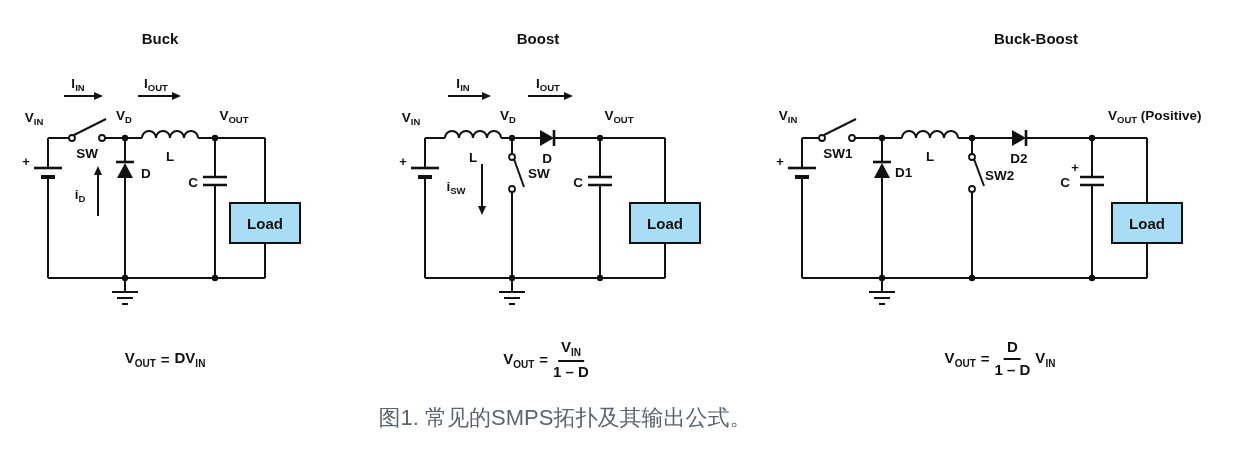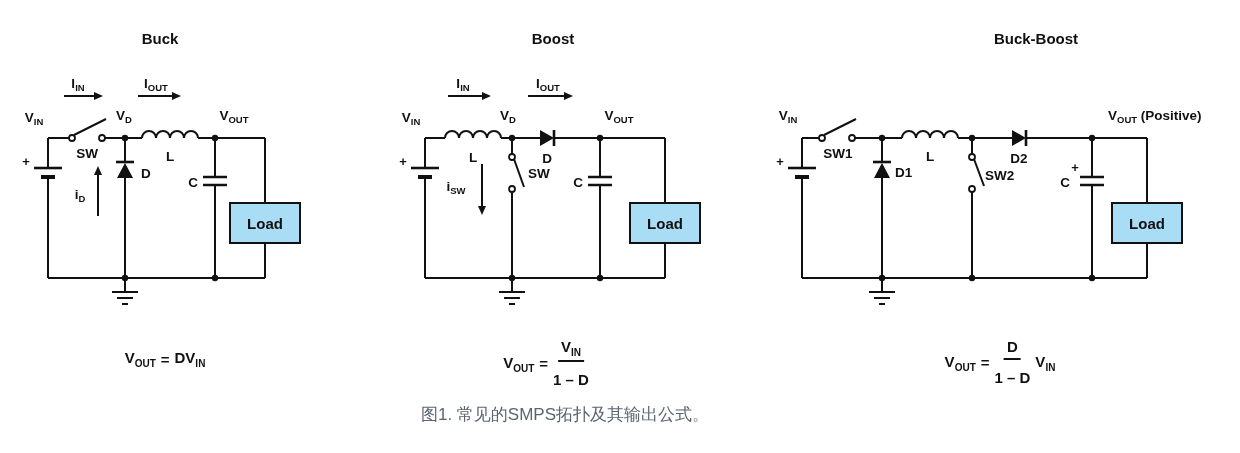--- a/index.html
+++ b/index.html
@@ -19,31 +19,31 @@
   .dot{fill:#111;stroke:none;}
   .tri{fill:#111;stroke:none;}
   .load-rect{fill:var(--load-fill,#a9dcf5);stroke:#111;stroke-width:2;}
   .formula{position:absolute;transform:translateX(-50%);display:flex;align-items:center;
         font-weight:bold;font-size:15px;color:#111;white-space:nowrap;}
   .formula sub{font-size:10px;font-weight:bold;line-height:1;}
   .f-eq{margin:0 5px;}
   .f-suffix{margin-left:5px;}
   .frac{display:inline-flex;flex-direction:column;align-items:center;}
   .frac .num{display:block;padding:0 3px 2px;border-bottom:2px solid #111;line-height:1.1;text-align:center;}
-  .frac .den{display:block;padding-top:10px;line-height:1.1;text-align:center;}
+  .frac .den{display:block;padding-top:2px;line-height:1.1;text-align:center;}
   .caption{position:absolute;left:565px;top:403px;transform:translateX(-50%);
-        font-size:17px;color:var(--caption-color,#5a6570);white-space:nowrap;}
+        font-size:22px;color:var(--caption-color,#5a6570);white-space:nowrap;}
 </style>
 </head>
 <body>
 
 <div class="page">
 
   <div class="circuit-title" style="left:160px">Buck</div>
-  <div class="circuit-title" style="left:553px">Boost</div>
+  <div class="circuit-title" style="left:538px">Boost</div>
   <div class="circuit-title" style="left:1036px">Buck-Boost</div>
 
   <svg class="circuit" style="left:20px;top:58px" width="340" height="260" viewBox="0 0 340 260">
     <g>
       <path class="wire" d="M28,80 V110 M28,119 V220"></path>
       <path class="plate" d="M14,110 H42"></path>
       <path class="plate-thick" d="M21,119 H35"></path>
       <text class="plus" x="6" y="108" text-anchor="middle">+</text>
     </g>
     <g>

